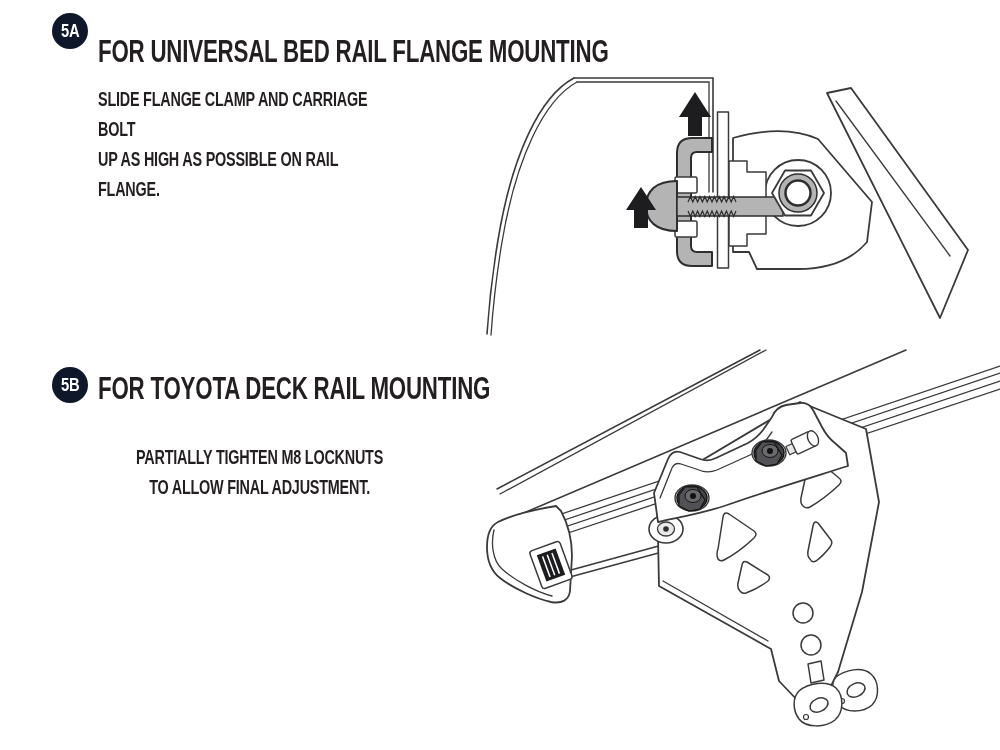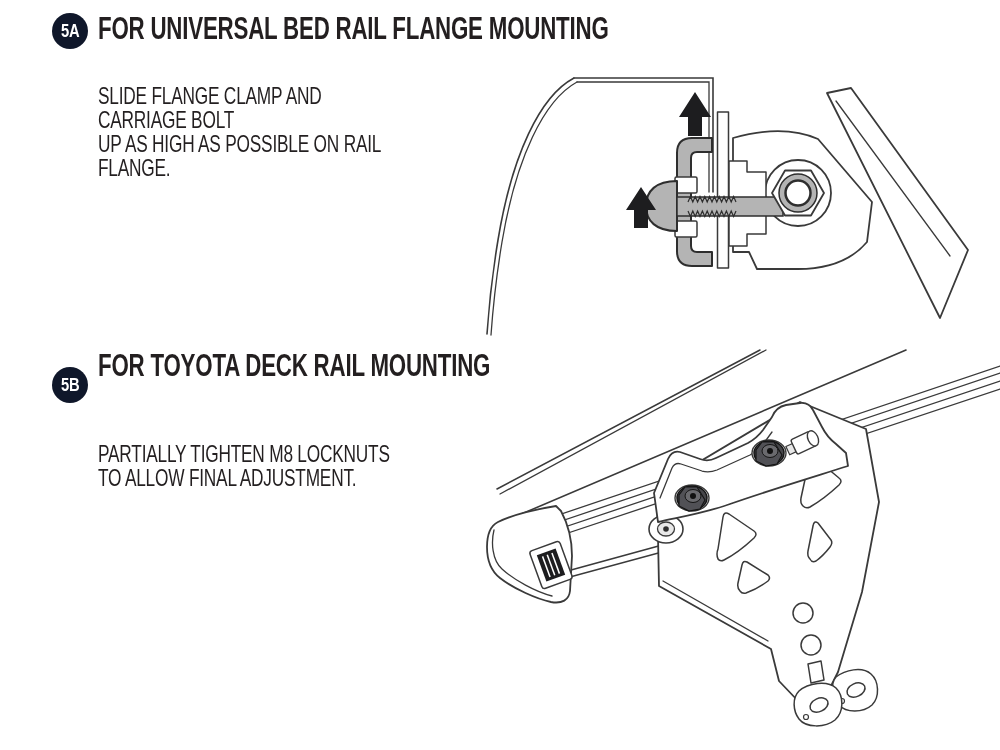--- a/index.html
+++ b/index.html
@@ -18,24 +18,24 @@
     letter-spacing:-0.3px;
   }
   .badge{
     width:36px;height:36px;border-radius:50%;
     background:#0f172a;color:#ffffff;
     display:flex;align-items:center;justify-content:center;
     font-weight:bold;font-size:18px;
   }
   .badge .cond{transform:scaleX(0.82);transform-origin:center;white-space:nowrap;}
   .sec-title{
-    font-size:31px;font-weight:bold;line-height:36px;white-space:nowrap;
+    font-size:31px;font-weight:bold;line-height:36px;white-space:nowrap;margin-top:23px;
   }
   .body-text{
-    font-size:24px;font-weight:normal;line-height:24px;
+    font-size:20px;font-weight:bold;line-height:30px;
     margin:0 0 9px 0;
   }
   svg{display:block;}
   .ln{stroke:#3a3a3a;stroke-width:1.6;fill:none;stroke-linecap:round;}
   .ln2{stroke:#3a3a3a;stroke-width:1.3;fill:none;stroke-linecap:round;}
   .wh{fill:#ffffff;stroke:#3a3a3a;stroke-width:1.8;stroke-linejoin:round;}
   .wh2{fill:#ffffff;stroke:#3a3a3a;stroke-width:1.5;stroke-linejoin:round;}
   .gy{fill:#b4b4b4;stroke:#2e2e2e;stroke-width:2;stroke-linejoin:round;}
   .blk{fill:#1d1d1f;stroke:none;}
 </style>
@@ -101,21 +101,21 @@
   <polygon class="blk" points="641,187 656,210 648,210 648,228 634,228 634,210 626,210"></polygon>
 </svg>
 
 <div class="abs badge" style="left:52px;top:367px;">
   <span class="cond">5B</span>
 </div>
 <div class="abs sec-title" style="left:98px;top:348px;">
   <span class="cond">FOR TOYOTA DECK RAIL MOUNTING</span>
 </div>
 
-<div class="abs" style="left:98px;top:442px;width:420px;">
+<div class="abs" style="left:98px;top:442px;width:420px;text-align:center;">
   <p class="body-text"><span class="cond">PARTIALLY TIGHTEN M8 LOCKNUTS
 TO ALLOW FINAL ADJUSTMENT.</span></p>
 </div>
 
 <svg class="abs" style="left:480px;top:348px;" width="520" height="402" viewBox="480 348 520 402">
 
   <g>
     <path class="ln" d="M 497,489 L 760,350"></path>
     <path class="ln2" d="M 500,494 L 766,350"></path>
     <path class="ln" d="M 498,524 L 906,350"></path>

